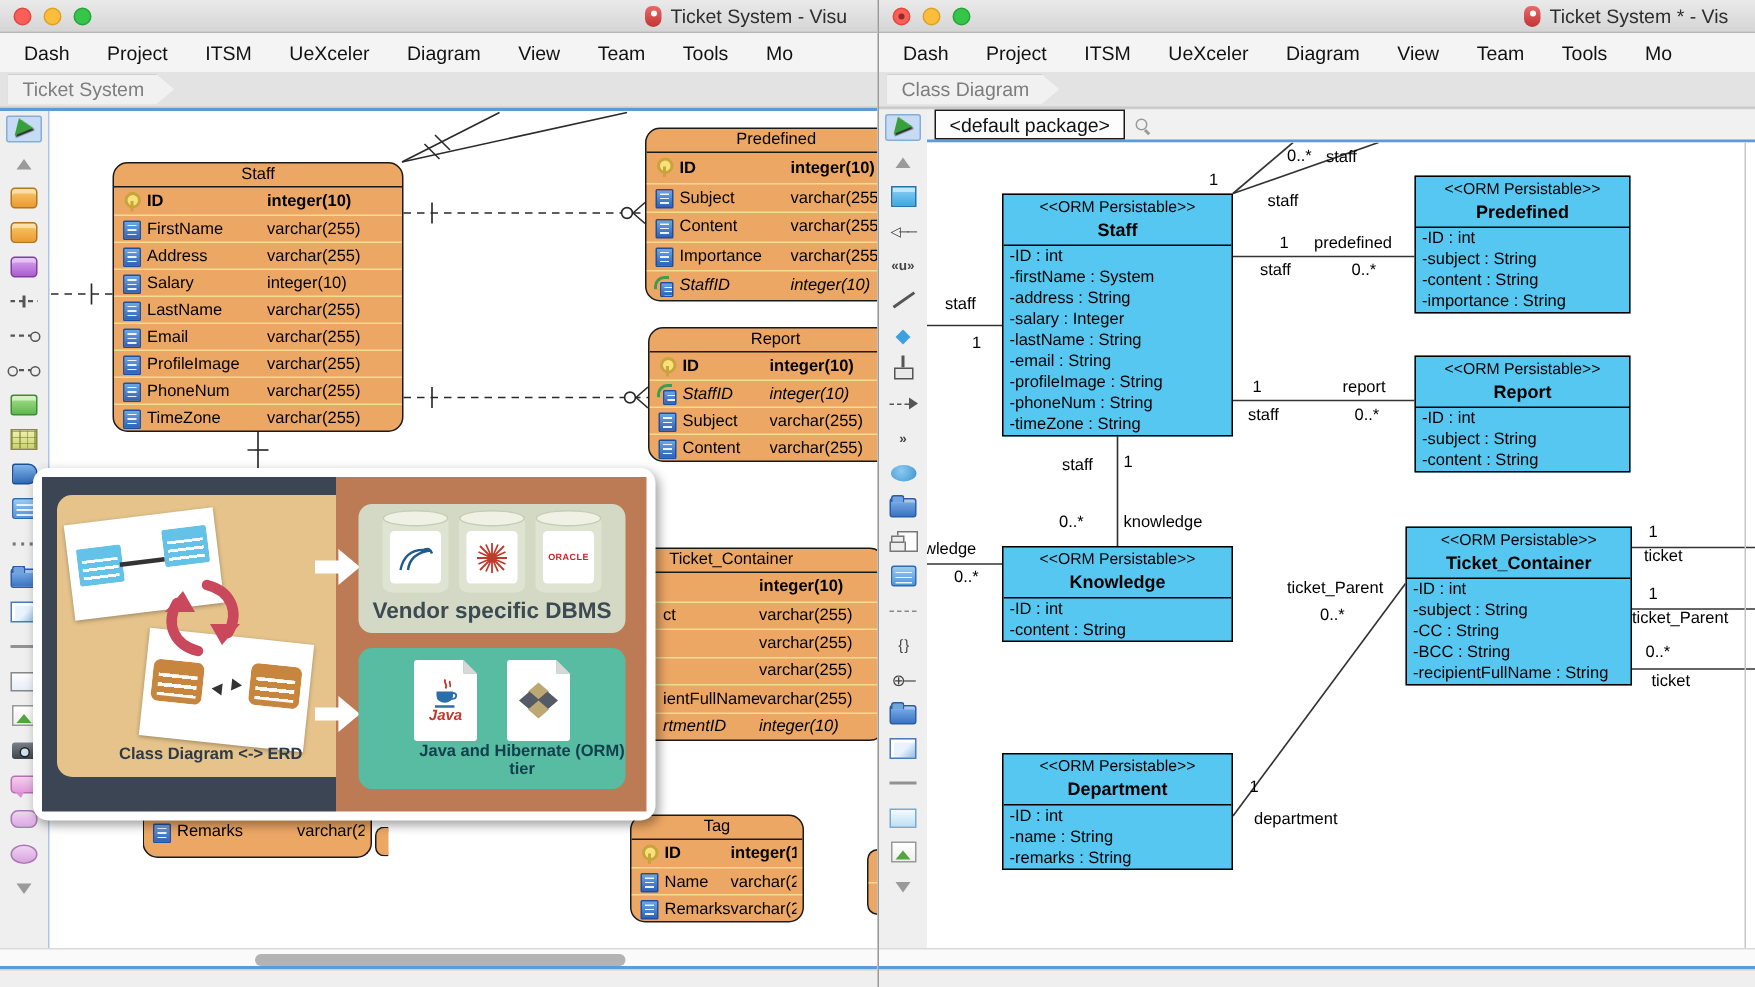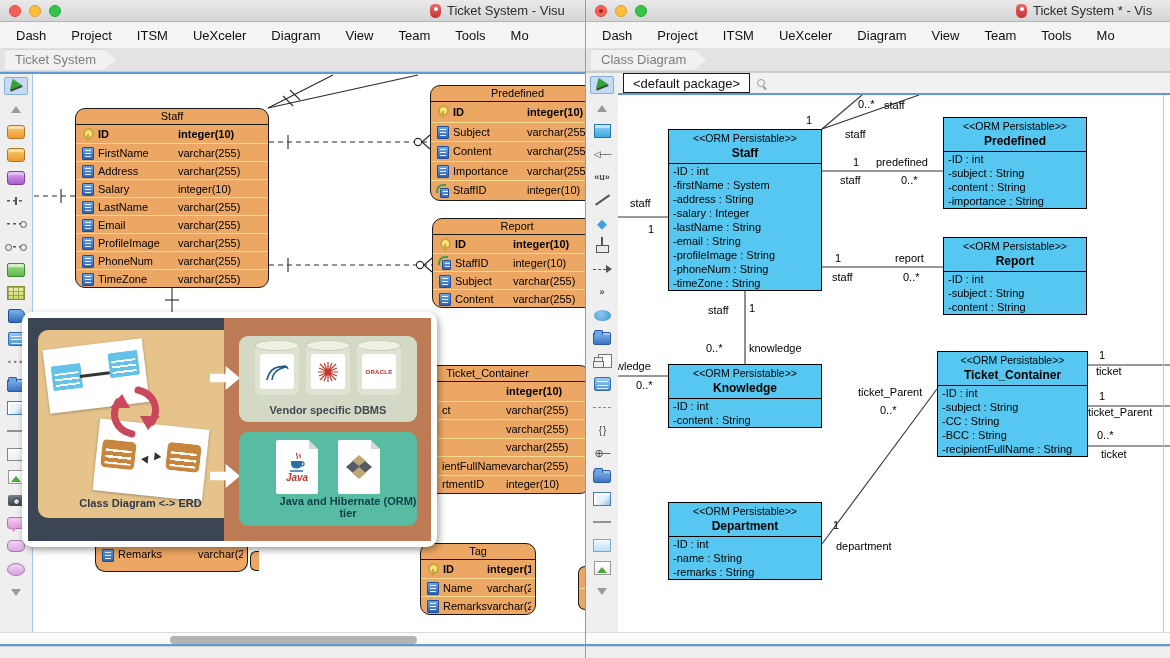--- a/index.html
+++ b/index.html
@@ -91,21 +91,21 @@
   .magnifier { width:8px; height:8px; border:1.6px solid #9a9a9a; border-radius:50%; position:relative; }
   .magnifier::after { content:""; position:absolute; left:6px; top:6px; width:4px; height:1.6px; background:#9a9a9a; transform:rotate(45deg); transform-origin:0 0; }
   svg.wires { position:absolute; left:0; top:0; pointer-events:none; }
 
   
   .erd { position:absolute; background:#EDA765; border:1.5px solid #1a1a1a; border-radius:10px; overflow:hidden; font-size:11px; color:#000; }
   .erd-title { height:16px; line-height:15px; text-align:center; border-bottom:1.3px solid #1a1a1a; white-space:nowrap; }
   .erd-row { height:18px; display:flex; align-items:center; padding:0 4px 0 5px; white-space:nowrap; }
   .erd-row + .erd-row { border-top:1px solid #F2DC8F; }
   .erd-row.pk { font-weight:bold; }
-  .erd-row.fk { }
+  .erd-row.fk { font-style:italic; }
   .cn { width:84px; padding-left:4px; overflow:hidden; }
   .ct { flex:1; overflow:hidden; }
   .cicon { width:13px; height:13px; position:relative; flex:none; }
   .erd-row .cicon::before { content:""; position:absolute; left:1px; top:1px; width:10px; height:11px;
       background:repeating-linear-gradient(rgba(255,255,255,.9) 0 1px,transparent 1px 3px) 2px 2px / 6px 8px no-repeat, linear-gradient(#6AA6E4,#2E62B8);
       border:1px solid #1D4F9C; border-radius:1px; }
   .erd-row.pk .cicon::before { width:7px; height:7px; left:2px; top:0; background:#F7E27A; border:2px solid #C9A33B; border-radius:50%; }
   .erd-row.pk .cicon::after { content:""; position:absolute; left:5.5px; top:6px; width:2.5px; height:7px; background:#C9A33B; }
   .erd-row.fk .cicon::before { width:7px; height:8px; left:4px; top:4px; }
   .erd-row.fk .cicon::after { content:""; position:absolute; left:0; top:0; width:8px; height:7px; border-top:2.5px solid #3E9B4F; border-left:2.5px solid #3E9B4F; border-top-left-radius:7px; }
@@ -145,21 +145,21 @@
   .obox { position:absolute; width:34px; height:28px; background:repeating-linear-gradient(rgba(255,255,255,.95) 0 2.5px,transparent 2.5px 6.5px) 4px 9px / 26px 15px no-repeat, #C8853E; border-radius:5px; }
   .oarr-l { position:absolute; left:45px; top:32px; border-top:4px solid transparent; border-bottom:4px solid transparent; border-right:7px solid #333; }
   .oarr-r { position:absolute; left:58px; top:28px; border-top:4px solid transparent; border-bottom:4px solid transparent; border-left:7px solid #333; }
   .tan-caption { position:absolute; bottom:9px; width:100%; text-align:center; font-size:11px; font-weight:bold; color:#2D3A49; }
   .sagep { position:absolute; left:15px; top:18px; width:178px; height:86px; background:#D4D9C6; border-radius:9px; }
   .cylrow { position:absolute; left:0; top:7px; width:100%; display:flex; justify-content:center; gap:7px; }
   .cyl { position:relative; width:44px; height:52px; background:#DFE3D2; border-radius:7px/5px; }
   .cyl::before { content:""; position:absolute; top:-3px; left:0; right:0; height:9px; background:#EEF1E3; border:1px solid #C6CCB4; border-radius:50%; }
   .cylface { position:absolute; left:5px; right:5px; top:11px; bottom:6px; background:#fff; border-radius:3px; display:flex; align-items:center; justify-content:center; overflow:hidden; }
   .oracle-txt { color:#C22; font-weight:bold; font-size:6px; letter-spacing:.3px; }
-  .sage-caption { position:absolute; bottom:6px; width:100%; text-align:center; font-size:11px; font-weight:bold; color:#3E4A52; }
+  .sage-caption { position:absolute; bottom:6px; width:100%; text-align:center; font-size:15px; font-weight:bold; color:#3E4A52; }
   .tealp { position:absolute; left:15px; top:114px; width:178px; height:94px; background:#57BCA1; border-radius:9px; }
   .docrow { position:absolute; left:0; top:8px; width:100%; display:flex; justify-content:center; gap:20px; }
   .doc { position:relative; width:42px; height:54px; background:#fff; border-radius:2px; display:flex; flex-direction:column; align-items:center; justify-content:center; }
   .doc::after { content:""; position:absolute; top:0; right:0; border-top:9px solid #57BCA1; border-left:9px solid #D8D8D8; }
   .java-txt { color:#C0392B; font-weight:bold; font-size:10px; font-style:italic; margin-top:-2px; }
   .teal-caption { position:absolute; bottom:7px; width:100%; text-align:center; font-size:11px; font-weight:bold; color:#14404E;padding-left:40px; }
   .warr { position:absolute; left:-14px; width:30px; height:24px; background:#fff;
           clip-path:polygon(0 32%,52% 32%,52% 0,100% 50%,52% 100%,52% 68%,0 68%); filter:drop-shadow(0 1px 1px rgba(0,0,0,.25)); }
 </style>
 </head>

